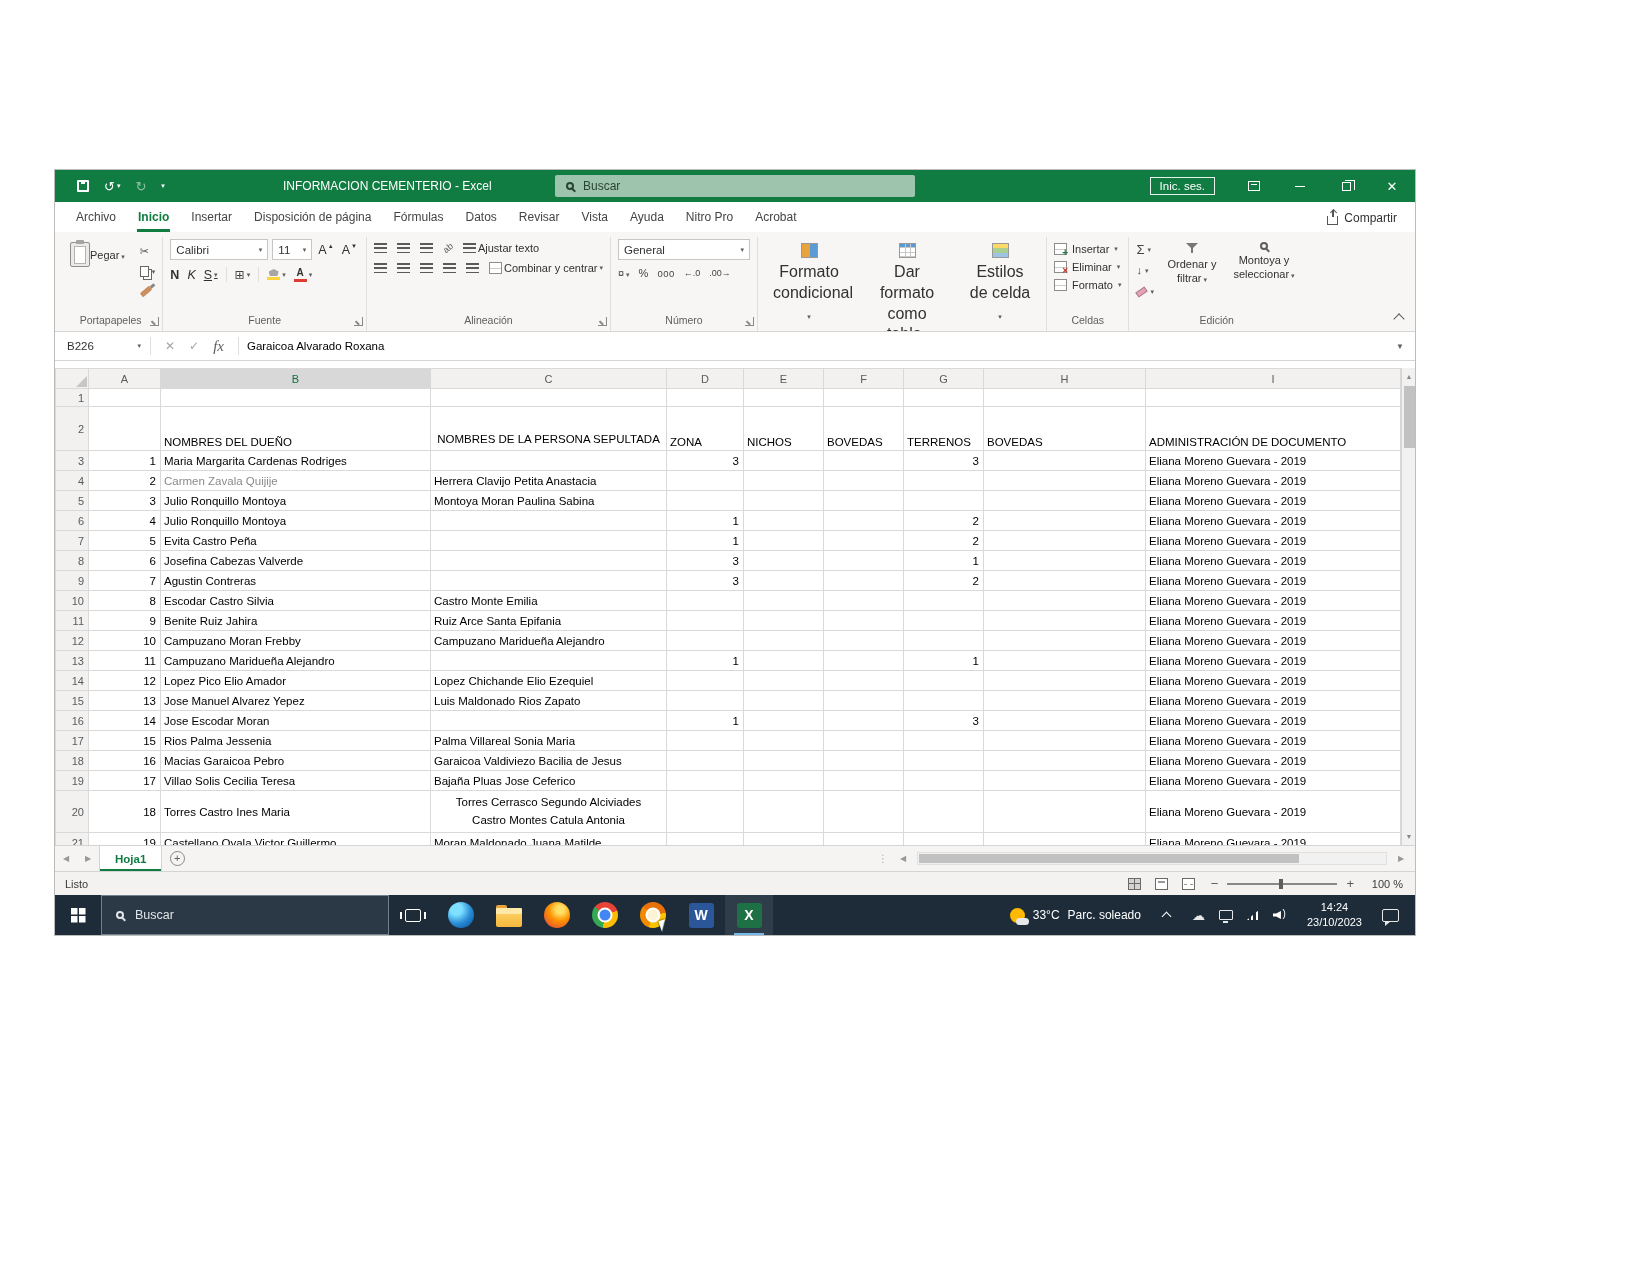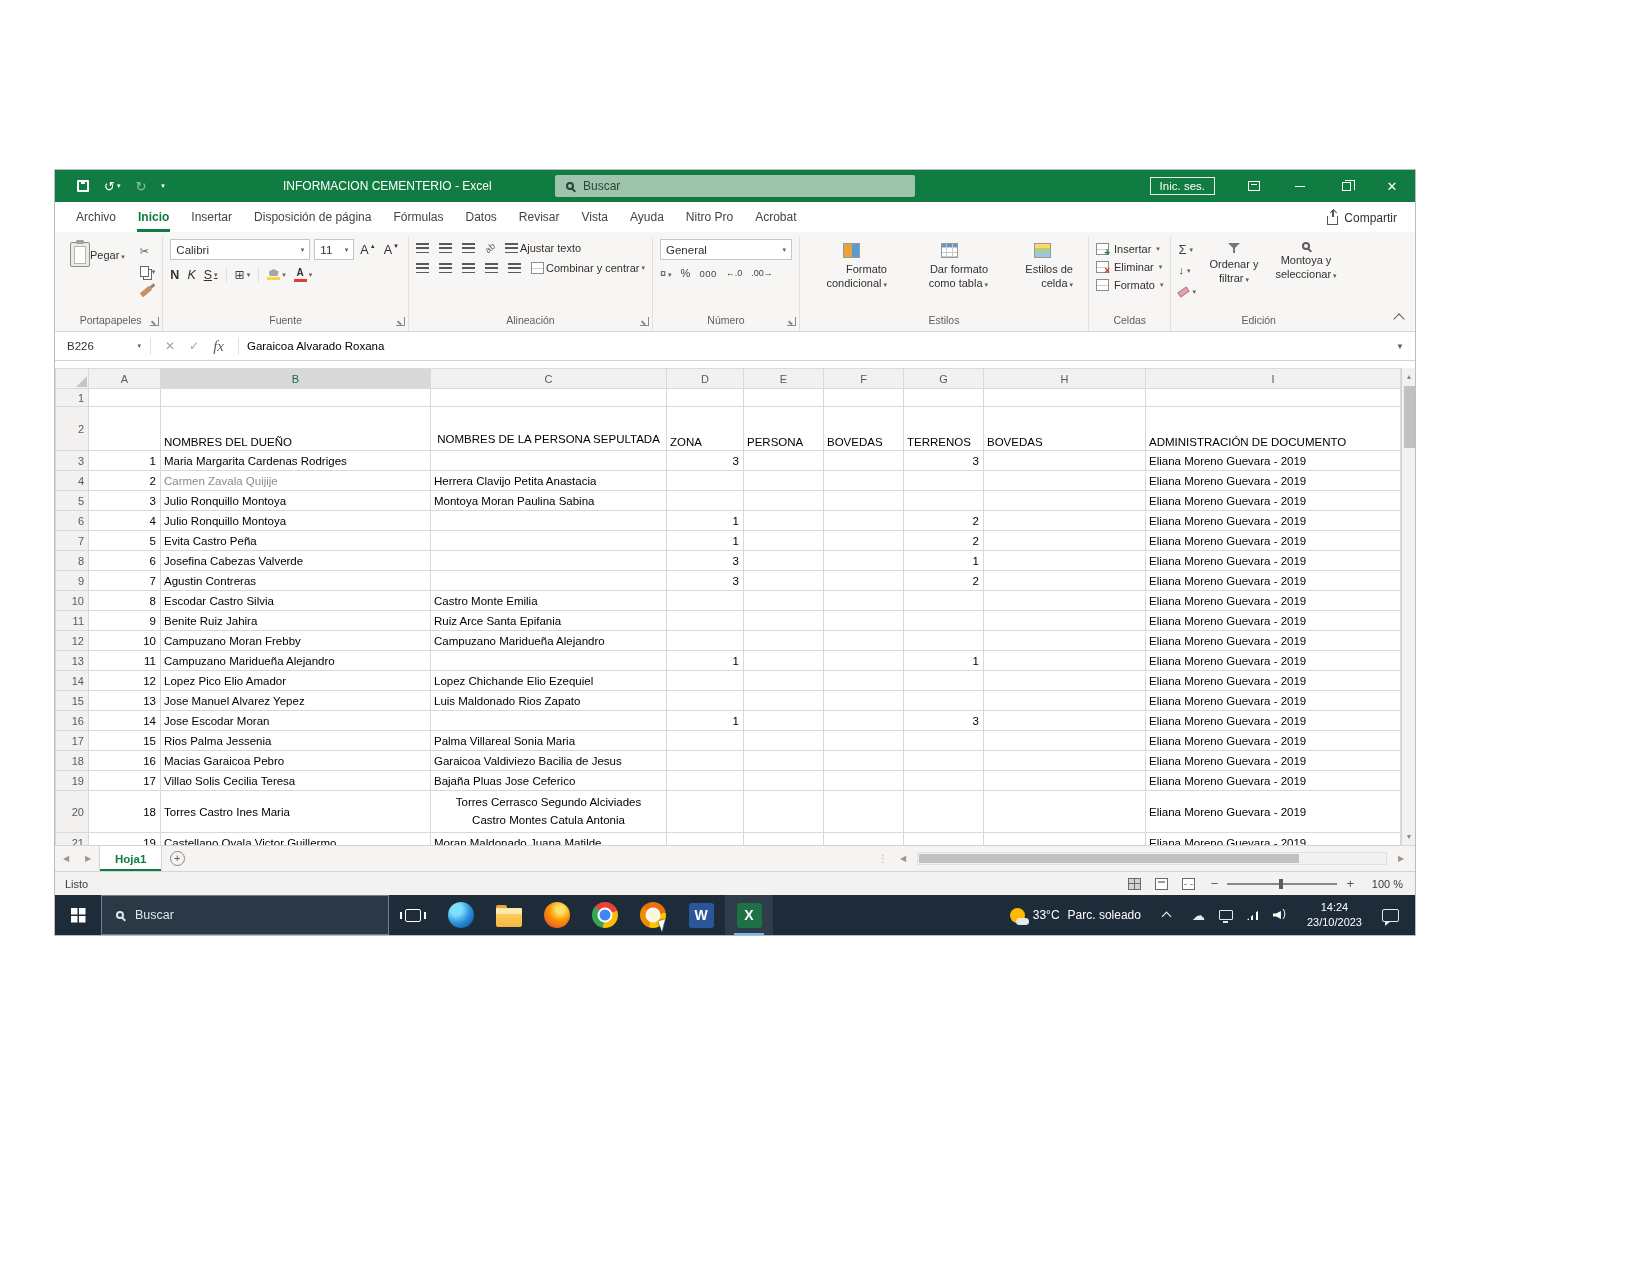--- a/index.html
+++ b/index.html
@@ -58,40 +58,40 @@
 .i-clipboard::after{content:"";position:absolute;left:5px;top:-3px;width:8px;height:4px;background:#a5a3a1;border-radius:1px}
 .clipcol{display:flex;flex-direction:column;gap:5px;padding-top:5px}
 .mini{font-size:11px;color:#555;display:flex;align-items:center;gap:3px;height:15px}
 .i-copy{width:9px;height:11px;border:1px solid #666;background:#fff;box-shadow:3px 3px 0 -1px #fff,3px 3px 0 0 #666}
 .i-brush{width:12px;height:5px;background:#c98f5f;border-radius:1px;transform:rotate(-40deg);position:relative}
 .i-brush::after{content:"";position:absolute;right:-5px;top:1px;width:5px;height:3px;background:#8a8886}
 .fontcol{display:flex;flex-direction:column;gap:7px}
 .fontrow{display:flex;align-items:center;gap:4px}
 .combo{background:#fff;border:1px solid #c8c6c4;height:21px;font-size:11.5px;display:flex;align-items:center;padding:0 5px;color:#323130}
 .combo::after{content:"▾";font-size:7px;color:#605e5c;margin-left:auto;padding-left:6px}
-.w-font{width:140px}.w-size{width:40px}.w-num{width:132px}
+.w-font{width:98px}.w-size{width:40px}.w-num{width:132px}
 .abtn{font-size:12.5px;color:#323130;padding:0 2px;display:flex;align-items:flex-start;gap:1px}
 .abtn sup{font-size:6px}
 .fbtn{font-size:12.5px;color:#323130;display:flex;align-items:center;gap:2px}
 .bld{font-weight:bold}.itl{font-style:italic}.und{text-decoration:underline}
 .sep-v{width:1px;height:15px;background:#e1dfdd}
 .stack{display:flex;flex-direction:column;align-items:center;line-height:1;gap:1px}
 .bar{width:13px;height:3px}
 .bar-y{background:#ffd43b}.bar-r{background:#e03c31}
 .i-bucket{width:10px;height:7px;background:#a8a6a4;clip-path:polygon(0 35%,50% 0,100% 35%,88% 100%,12% 100%)}
 .i-borders{font-size:12px;color:#444;line-height:1}
 .bars{width:13px;height:10px;background:repeating-linear-gradient(to bottom,#5a5a5a 0 1.5px,transparent 1.5px 4.25px)}
 .al-col{display:flex;flex-direction:column;gap:8px;padding-top:3px}
 .al-row{display:flex;align-items:center;gap:10px}
 .lbl{font-size:11px;color:#323130;white-space:nowrap}
 .slant{font-size:9px;color:#555;transform:rotate(-40deg);display:inline-block}
 .numicons{display:flex;align-items:center;gap:9px;font-size:11px;color:#444}
 .k000{font-size:9.5px;letter-spacing:.5px}
 .decs{font-size:9px;white-space:nowrap}
-.bigbtn{display:flex;flex-direction:column;align-items:center;gap:4px;padding:4px 8px 0 8px;font-size:11px;color:#323130;text-align:right;line-height:1.3}
+.bigbtn{display:flex;flex-direction:column;align-items:center;gap:4px;padding:4px 8px 0 8px;font-size:16px;color:#323130;text-align:center;line-height:1.3}
 .i-cond{width:17px;height:15px;border:1px solid #999;background:linear-gradient(90deg,#e8a33d 0 8px,#5b9bd5 8px)}
 .i-tbl{width:17px;height:15px;border:1px solid #999;background:repeating-linear-gradient(to right,transparent 0 4.5px,#c9c9c9 4.5px 5.5px),repeating-linear-gradient(to bottom,transparent 0 3.5px,#c9c9c9 3.5px 4.5px),linear-gradient(#5b9bd5 0 4px,#fff 4px)}
 .i-cellstyles{width:17px;height:15px;border:1px solid #999;background:linear-gradient(#ffd966 0 33%,#a9d08e 33% 66%,#9dc3e6 66%)}
 .cellcol{display:flex;flex-direction:column;gap:6px;padding-top:4px}
 .cellrow{display:flex;align-items:center;gap:5px;font-size:11px;color:#323130;white-space:nowrap}
 .i-grid{width:13px;height:12px;border:1px solid #8f8d8b;background:#fff;position:relative}
 .i-grid::before{content:"";position:absolute;left:0;right:0;top:5px;height:1px;background:#cfcdcb}
 .i-grid.ins::after{content:"+";position:absolute;right:-2px;bottom:-4px;color:#107C41;font-weight:bold;font-size:10px}
 .i-grid.del::after{content:"×";position:absolute;right:-2px;bottom:-4px;color:#c0392b;font-weight:bold;font-size:10px}
 .edcols{display:flex;gap:9px;padding-top:3px}
@@ -507,21 +507,21 @@
             <td class="cell"></td>
             <td class="cell"></td>
             <td class="cell"></td>
           </tr>
           <tr class="r2">
             <th class="rowhdr">2</th>
             <td class="cell"></td>
             <td class="cell hc">NOMBRES DEL DUEÑO</td>
             <td class="cell hc wrap">NOMBRES DE LA PERSONA SEPULTADA</td>
             <td class="cell ">ZONA</td>
-            <td class="cell ">PERSONA</td>
+            <td class="cell ">NICHOS</td>
             <td class="cell ">BOVEDAS</td>
             <td class="cell ">TERRENOS</td>
             <td class="cell ">BOVEDAS</td>
             <td class="cell ">ADMINISTRACIÓN DE DOCUMENTO</td>
           </tr>
           <tr>
             <th class="rowhdr">3</th>
             <td class="cell num">1</td>
             <td class="cell">Maria Margarita Cardenas Rodriges</td>
             <td class="cell"></td>

